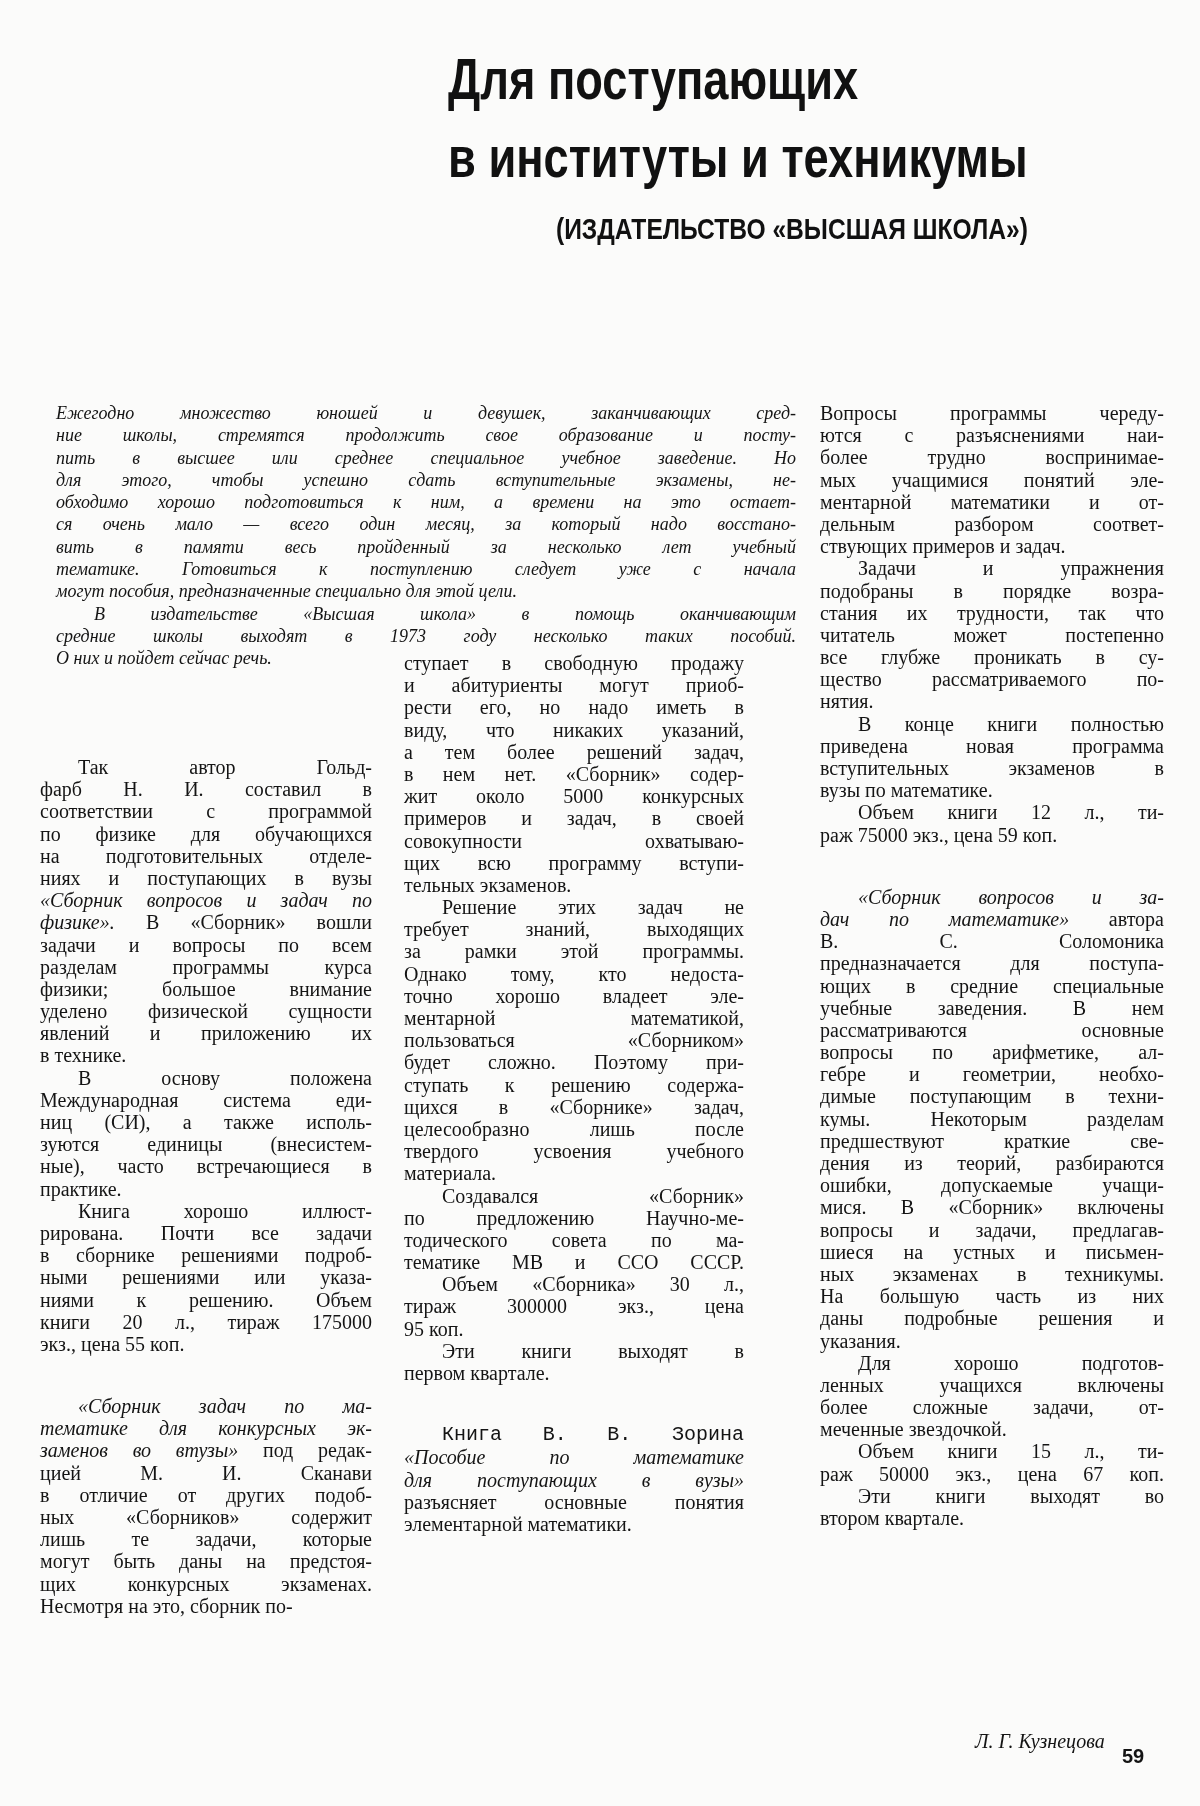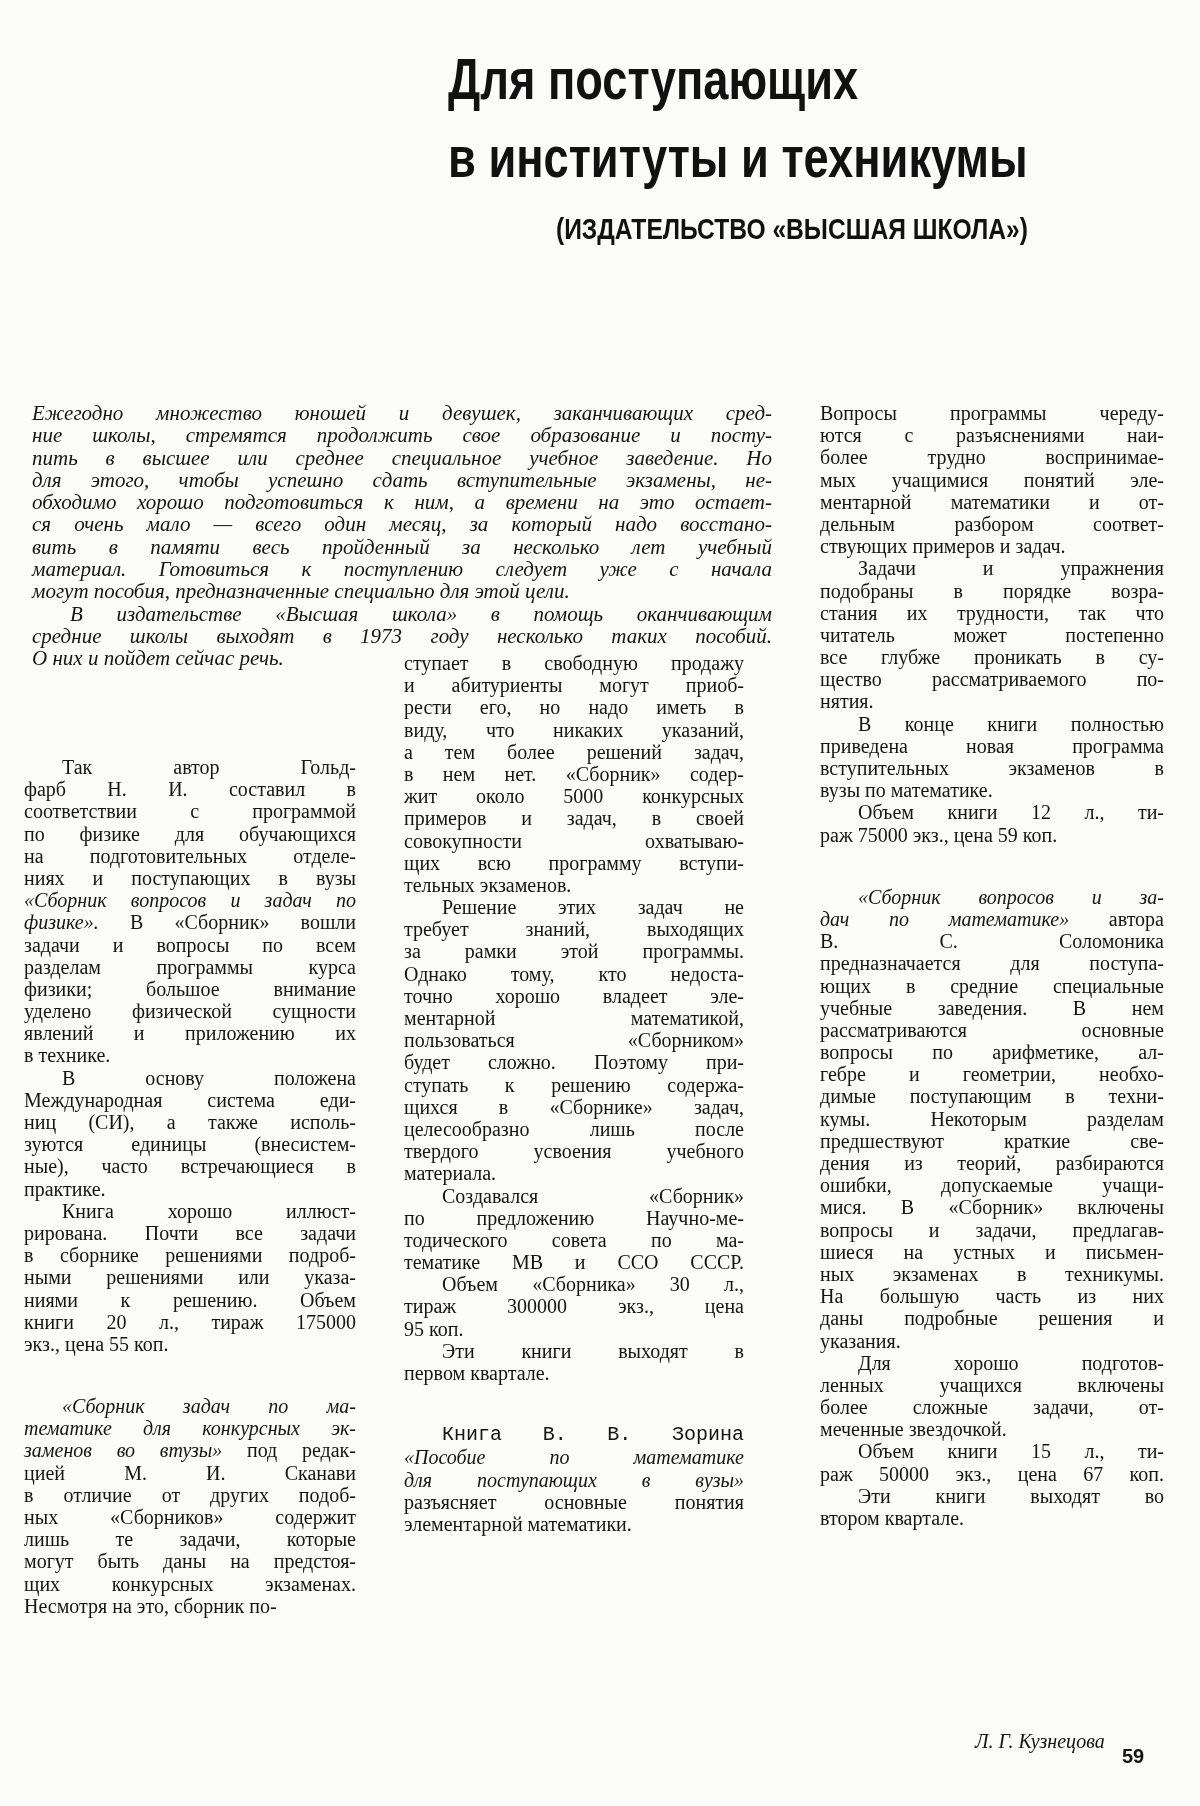--- a/index.html
+++ b/index.html
@@ -38,27 +38,27 @@
       white-space: nowrap;
       text-align: justify;
       text-align-last: justify;
       height: 22.2px;
       line-height: 22.2px;
     }
     .line.last { text-align-last: left; }
     .line.indent { padding-left: 38px; }
     .block { position: absolute; }
     .intro {
-      left: 32px; top: 402px; width: 740px;
+      left: 56px; top: 402px; width: 740px;
       font-style: italic;
-      font-size: 21px;
+      font-size: 18px;
     }
     .intro .line { height: 22.3px; line-height: 22.3px; }
     .col { font-size: 20px; }
-    .col1 { left: 24px; top: 756px; width: 332px; }
+    .col1 { left: 40px; top: 756px; width: 332px; }
     .col2 { left: 404px; top: 652px; width: 340px; }
     .col3 { left: 820px; top: 402px; width: 344px; }
     .gap-m { height: 40px; }
     em, .it { font-style: italic; }
     .signature {
       position: absolute; left: 975px; top: 1730px;
       font-style: italic; font-size: 20px;
       white-space: nowrap;
     }
     .page-num {
@@ -77,21 +77,21 @@
 <div class="subtitle">(ИЗДАТЕЛЬСТВО «ВЫСШАЯ ШКОЛА»)</div>
 
 <div class="block intro" id="intro">
     <span class="line">Ежегодно множество юношей и девушек, заканчивающих сред-</span>
     <span class="line">ние школы, стремятся продолжить свое образование и посту-</span>
     <span class="line">пить в высшее или среднее специальное учебное заведение. Но</span>
     <span class="line">для этого, чтобы успешно сдать вступительные экзамены, не-</span>
     <span class="line">обходимо хорошо подготовиться к ним, а времени на это остает-</span>
     <span class="line">ся очень мало — всего один месяц, за который надо восстано-</span>
     <span class="line">вить в памяти весь пройденный за несколько лет учебный</span>
-    <span class="line">материал. Готовиться к поступлению следует уже с начала</span>
+    <span class="line">тематике. Готовиться к поступлению следует уже с начала</span>
     <span class="line last">могут пособия, предназначенные специально для этой цели.</span>
     <span class="line indent">В издательстве «Высшая школа» в помощь оканчивающим</span>
     <span class="line">средние школы выходят в 1973 году несколько таких пособий.</span>
     <span class="line last">О них и пойдет сейчас речь.</span>
   </div>
 
 <div class="block col col1" id="col1">
     <span class="line indent" style="letter-spacing: 0px;">Так автор Гольд-</span>
     <span class="line" style="letter-spacing: 0px;">фарб Н. И. составил в</span>
     <span class="line">соответствии с программой</span>

